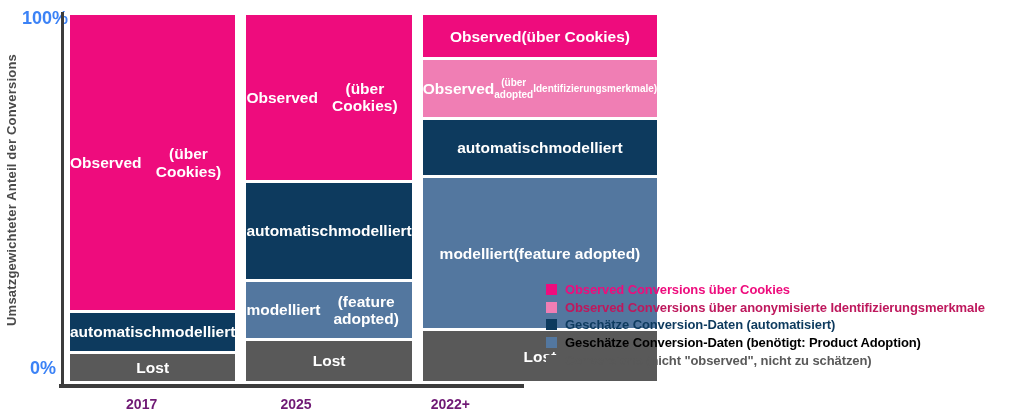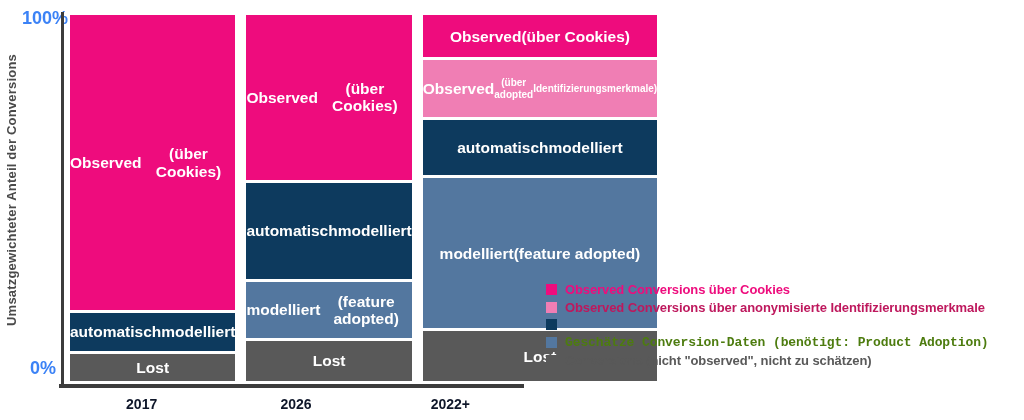--- a/index.html
+++ b/index.html
@@ -28,21 +28,21 @@
   .bar{flex:1;display:flex;flex-direction:column;gap:3px;}
   .seg{
     display:flex;flex-direction:row;align-items:center;justify-content:center;
     color:#ffffff;text-align:center;font-weight:600;font-size:15.5px;line-height:1.12;
     overflow:visible;
   }
   .seg .small{font-size:10px;line-height:1.15;font-weight:600;}
   #x-labels{
     position:absolute;left:70px;top:396px;width:452px;display:flex;gap:11px;
   }
-  .x-label{flex:1;text-align:center;color:#0f172a;font-weight:bold;font-size:14px;}
+  .x-label{flex:1;text-align:center;color:#701a75;font-weight:bold;font-size:14px;}
   #legend{position:absolute;left:546px;top:281px;}
   .legend-item{
     display:flex;align-items:center;height:17.6px;white-space:nowrap;
     font-weight:bold;font-size:13px;letter-spacing:-0.1px;
   }
   .swatch{width:11px;height:11px;margin-right:8px;flex:0 0 auto;}
 </style>
 </head>
 <body>
 
@@ -101,36 +101,37 @@
         <div>modelliert</div>
         <div>(feature adopted)</div>
       </div>
       <div class="seg" style="flex: 14 1 0px; background: rgb(89, 89, 89);">
         <div>Lost</div>
       </div>
     </div>
   </div>
 <div id="x-labels">
     <div class="x-label">2017</div>
-    <div class="x-label">2026</div>
+    <div class="x-label">2025</div>
     <div class="x-label">2022+</div>
   </div>
 <div id="legend">
     <div class="legend-item">
       <span class="swatch" style="background: rgb(238, 12, 125);"></span>
       <span style="color: rgb(238, 12, 125);">Observed Conversions über Cookies</span>
     </div>
     <div class="legend-item">
       <span class="swatch" style="background: rgb(240, 126, 180);"></span>
       <span style="color: #be185d;">Observed Conversions über anonymisierte Identifizierungsmerkmale</span>
     </div>
     <div class="legend-item">
       <span class="swatch" style="background: rgb(13, 58, 94);"></span>
+      <span style="color: rgb(13, 58, 94);">Geschätze Conversion-Daten (automatisiert)</span>
     </div>
     <div class="legend-item">
       <span class="swatch" style="background: rgb(83, 119, 159);"></span>
-      <span style="color: #4d7c0f; font-family: Liberation Mono, monospace;">Geschätze Conversion-Daten (benötigt: Product Adoption)</span>
+      <span style="color: #000000;">Geschätze Conversion-Daten (benötigt: Product Adoption)</span>
     </div>
     <div class="legend-item">
       <span class="swatch" style="background: rgb(89, 89, 89);"></span>
       <span style="color: rgb(89, 89, 89);">Conversions (nicht "observed", nicht zu schätzen)</span>
     </div>
   </div>
 
 </body></html>

